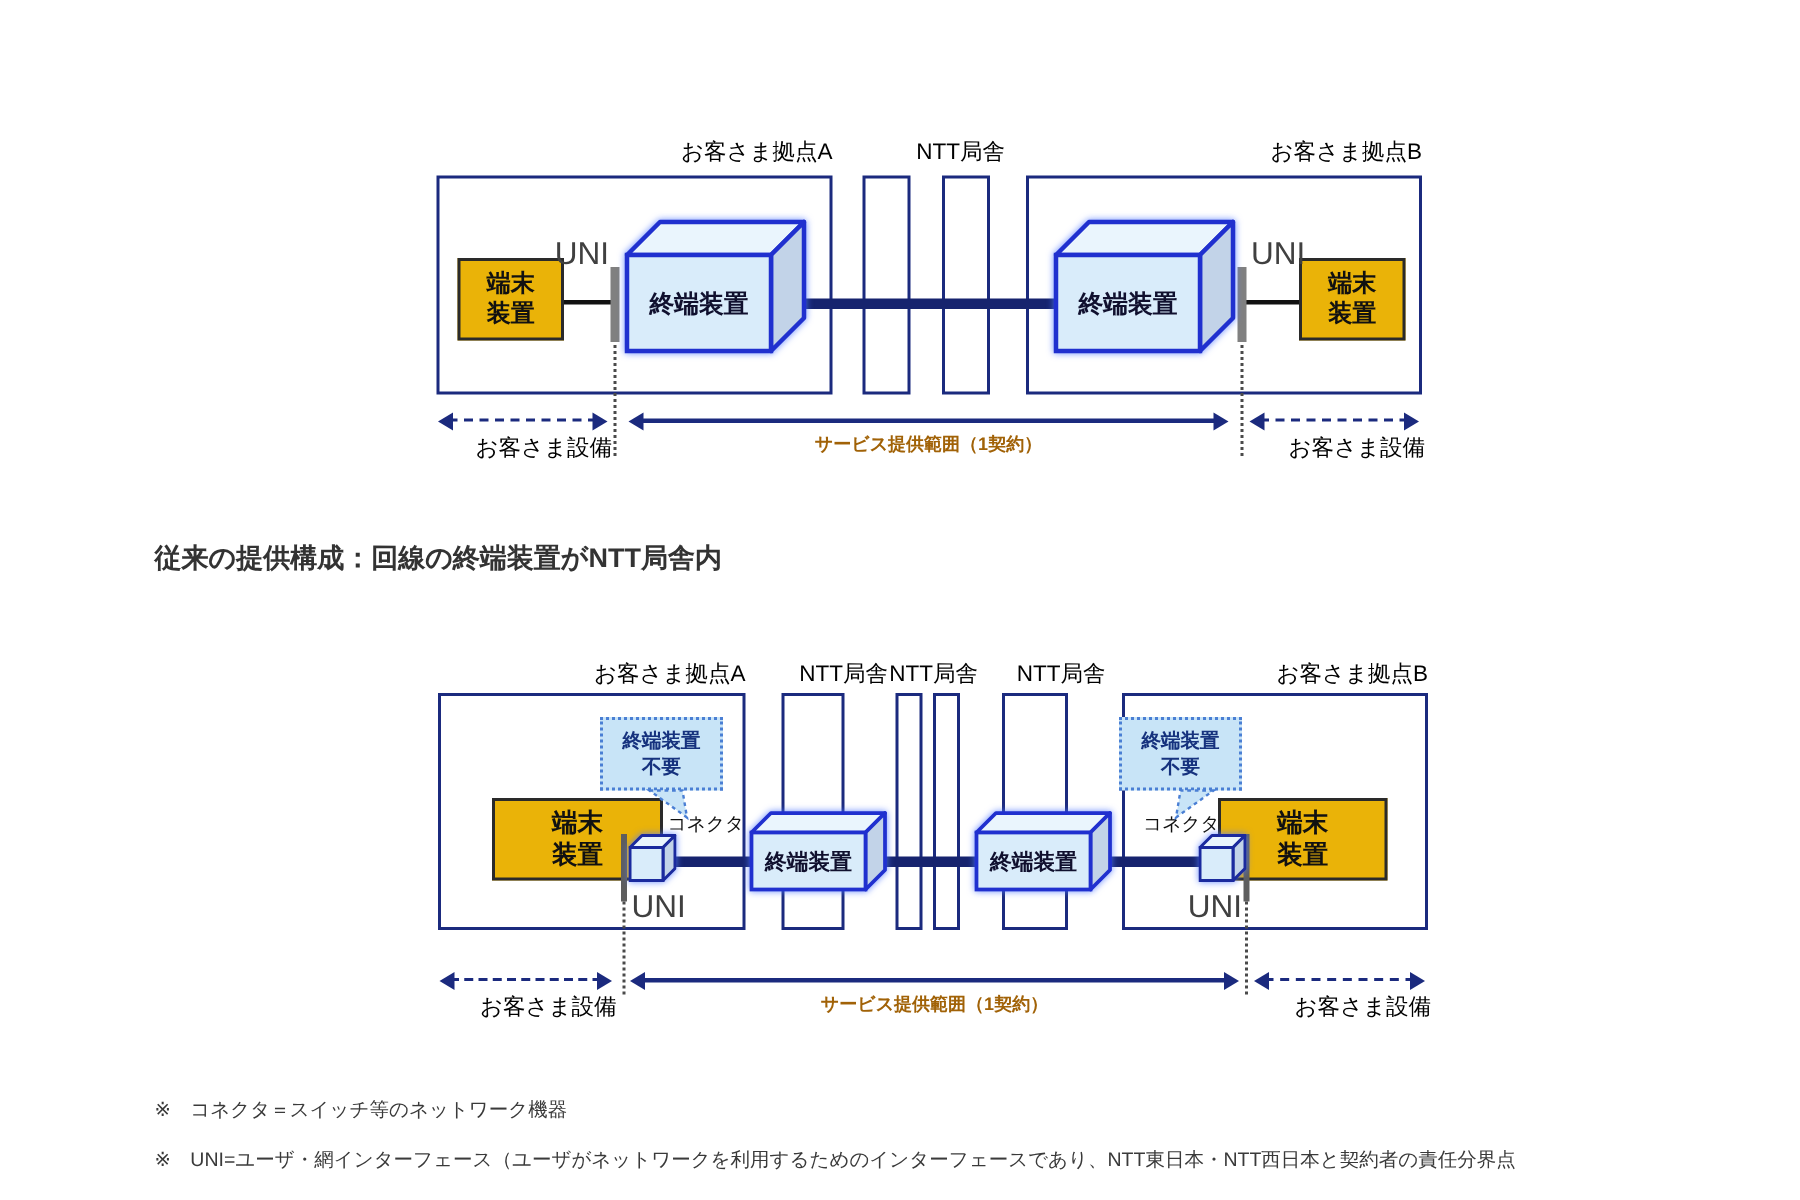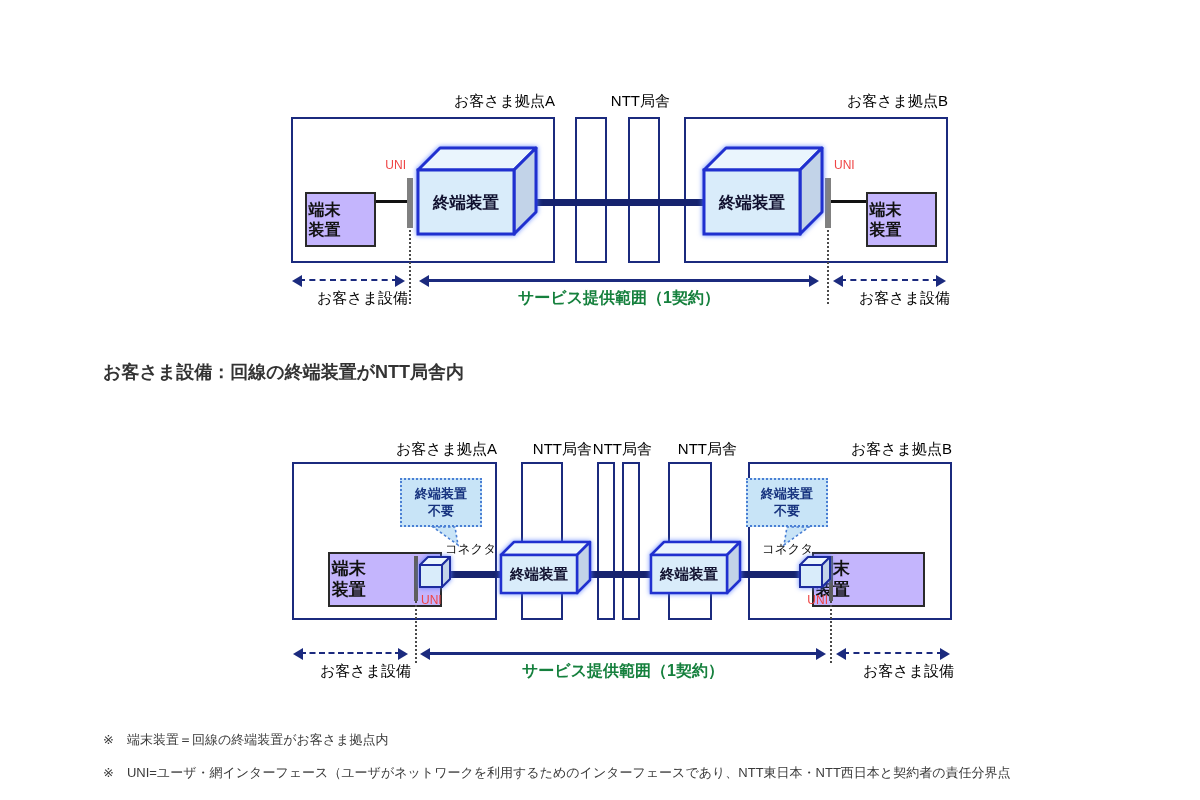--- a/index.html
+++ b/index.html
@@ -2,39 +2,39 @@
 <html><head>
 <meta charset="utf-8">
 <style>
   html,body{margin:0;padding:0;background:#fff;}
   #page{position:relative;width:1200px;height:800px;background:#fff;overflow:hidden;
         font-family:"Liberation Sans","DejaVu Sans",sans-serif;}
   .title{position:absolute;font-size:18px;font-weight:bold;color:#333;white-space:nowrap;}
   .lbl{position:absolute;font-size:15px;color:#000;white-space:nowrap;}
   .ctr{text-align:right;}
   .navybox{position:absolute;border:2px solid #1b2a7e;background:#fff;box-sizing:border-box;}
-  .greybox{position:absolute;background:#c4b5fd;border:2px solid #2a2a2a;box-sizing:border-box;
-           display:flex;align-items:center;justify-content:flex-start;font-weight:bold;color:#111;font-size:16px;margin-top:20px;}
+  .greybox{position:absolute;background:#eab308;border:2px solid #2a2a2a;box-sizing:border-box;
+           display:flex;align-items:center;justify-content:center;font-weight:bold;color:#111;font-size:16px;}
   .greybox .wrap2{width:2.2em;text-align:center;line-height:1.2;}
   .thick{position:absolute;background:#16236e;}
   .connline{position:absolute;background:#111;}
   .unibar{position:absolute;background:#808080;}
   .cube{position:absolute;filter:drop-shadow(0 0 2.5px rgba(80,120,255,.85));}
   .dotv{position:absolute;width:0;border-left:2px dotted #4a4a4a;}
   .arrow{position:absolute;height:12px;}
   .arrow .ln{position:absolute;left:7px;right:7px;top:4px;border-top:3px solid #1b2a7e;}
   .arrow.dash .ln{border-top-style:dashed;border-top-width:2.5px;}
   .arrow .hd{position:absolute;top:0;width:0;height:0;border-top:6px solid transparent;border-bottom:6px solid transparent;}
   .arrow .hd.l{left:0;border-right:10px solid #1b2a7e;}
   .arrow .hd.r{right:0;border-left:10px solid #1b2a7e;}
-  .scope{position:absolute;font-size:16px;font-weight:bold;color:#15803d;white-space:nowrap;}
+  .scope{position:absolute;font-size:12px;font-weight:bold;color:#a16207;white-space:nowrap;}
   .bubble{position:absolute;background:#c8e4f7;border:2px dotted #4a7fd4;color:#16327e;font-weight:bold;
           font-size:13px;display:flex;align-items:center;justify-content:center;box-sizing:border-box;}
   .bubble .wrap4{width:54px;text-align:center;line-height:1.25;}
-  .uni{position:absolute;font-size:12px;color:#ef4444;white-space:nowrap;}
+  .uni{position:absolute;font-size:21px;color:#404040;white-space:nowrap;}
   .small-lbl{position:absolute;font-size:12.5px;color:#111;white-space:nowrap;}
   .note{position:absolute;font-size:13px;color:#3a3a3a;white-space:nowrap;}
   svg text{font-family:"Liberation Sans","DejaVu Sans",sans-serif;}
 </style>
 </head>
 <body>
 
 <div id="page">
 
 
@@ -91,21 +91,21 @@
   </div>
   <div class="arrow dash" style="left:833px;top:275px;width:113px;">
     <span class="hd l"></span>
       <span class="ln"></span>
       <span class="hd r"></span>
   </div>
   <div class="lbl ctr" style="left:288px;top:289px;width:120px;">お客さま設備</div>
   <div class="scope ctr" style="left:419px;top:288px;width:400px;text-align:center;">サービス提供範囲（1契約）</div>
   <div class="lbl ctr" style="left:830px;top:289px;width:120px;">お客さま設備</div>
 
-  <div class="title" style="left:103px;top:360px;">お客さま設備：回線の終端装置がNTT局舎内</div>
+  <div class="title" style="left:103px;top:360px;">従来の提供構成：回線の終端装置がNTT局舎内</div>
 
   <div class="lbl ctr" style="left:292px;top:440px;width:205px;">お客さま拠点A</div>
   <div class="lbl ctr" style="left:512px;top:440px;width:80px;">NTT局舎</div>
   <div class="lbl ctr" style="left:582px;top:440px;width:70px;">NTT局舎</div>
   <div class="lbl ctr" style="left:657px;top:440px;width:80px;">NTT局舎</div>
   <div class="lbl ctr" style="left:748px;top:440px;width:204px;">お客さま拠点B</div>
 
   <div class="navybox" style="left:292px;top:462px;width:205px;height:158px;"></div>
   <div class="navybox" style="left:748px;top:462px;width:204px;height:158px;"></div>
   <div class="navybox" style="left:521px;top:462px;width:42px;height:158px;"></div>
@@ -182,16 +182,16 @@
   </div>
   <div class="arrow dash" style="left:836px;top:648px;width:114px;">
     <span class="hd l"></span>
       <span class="ln"></span>
       <span class="hd r"></span>
   </div>
   <div class="lbl ctr" style="left:289px;top:662px;width:122px;">お客さま設備</div>
   <div class="scope" style="left:420px;top:661px;width:406px;text-align:center;">サービス提供範囲（1契約）</div>
   <div class="lbl ctr" style="left:832px;top:662px;width:122px;">お客さま設備</div>
 
-  <div class="note" style="left:103px;top:731px;">※　端末装置＝回線の終端装置がお客さま拠点内</div>
+  <div class="note" style="left:103px;top:731px;">※　コネクタ＝スイッチ等のネットワーク機器</div>
   <div class="note" style="left:103px;top:764px;">※　UNI=ユーザ・網インターフェース（ユーザがネットワークを利用するためのインターフェースであり、NTT東日本・NTT西日本と契約者の責任分界点</div>
 
 </div>
 
 </body></html>

